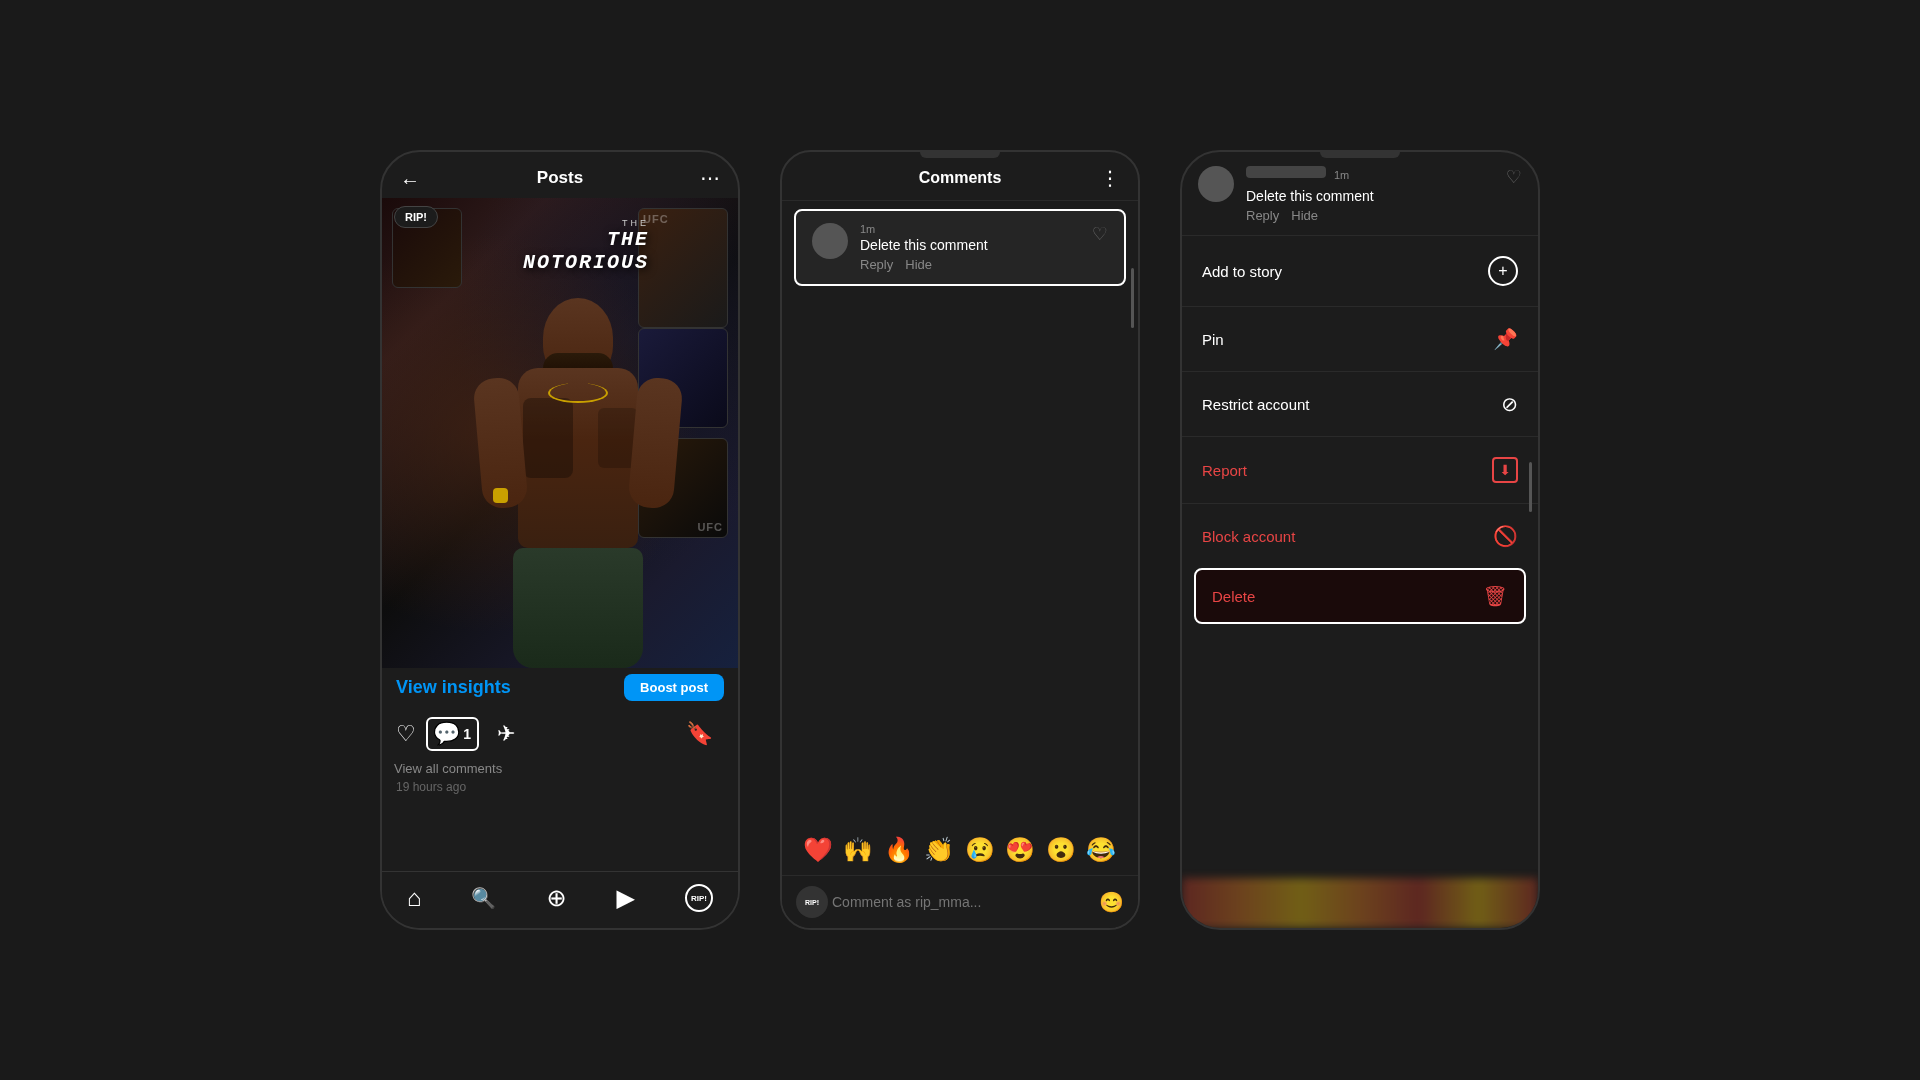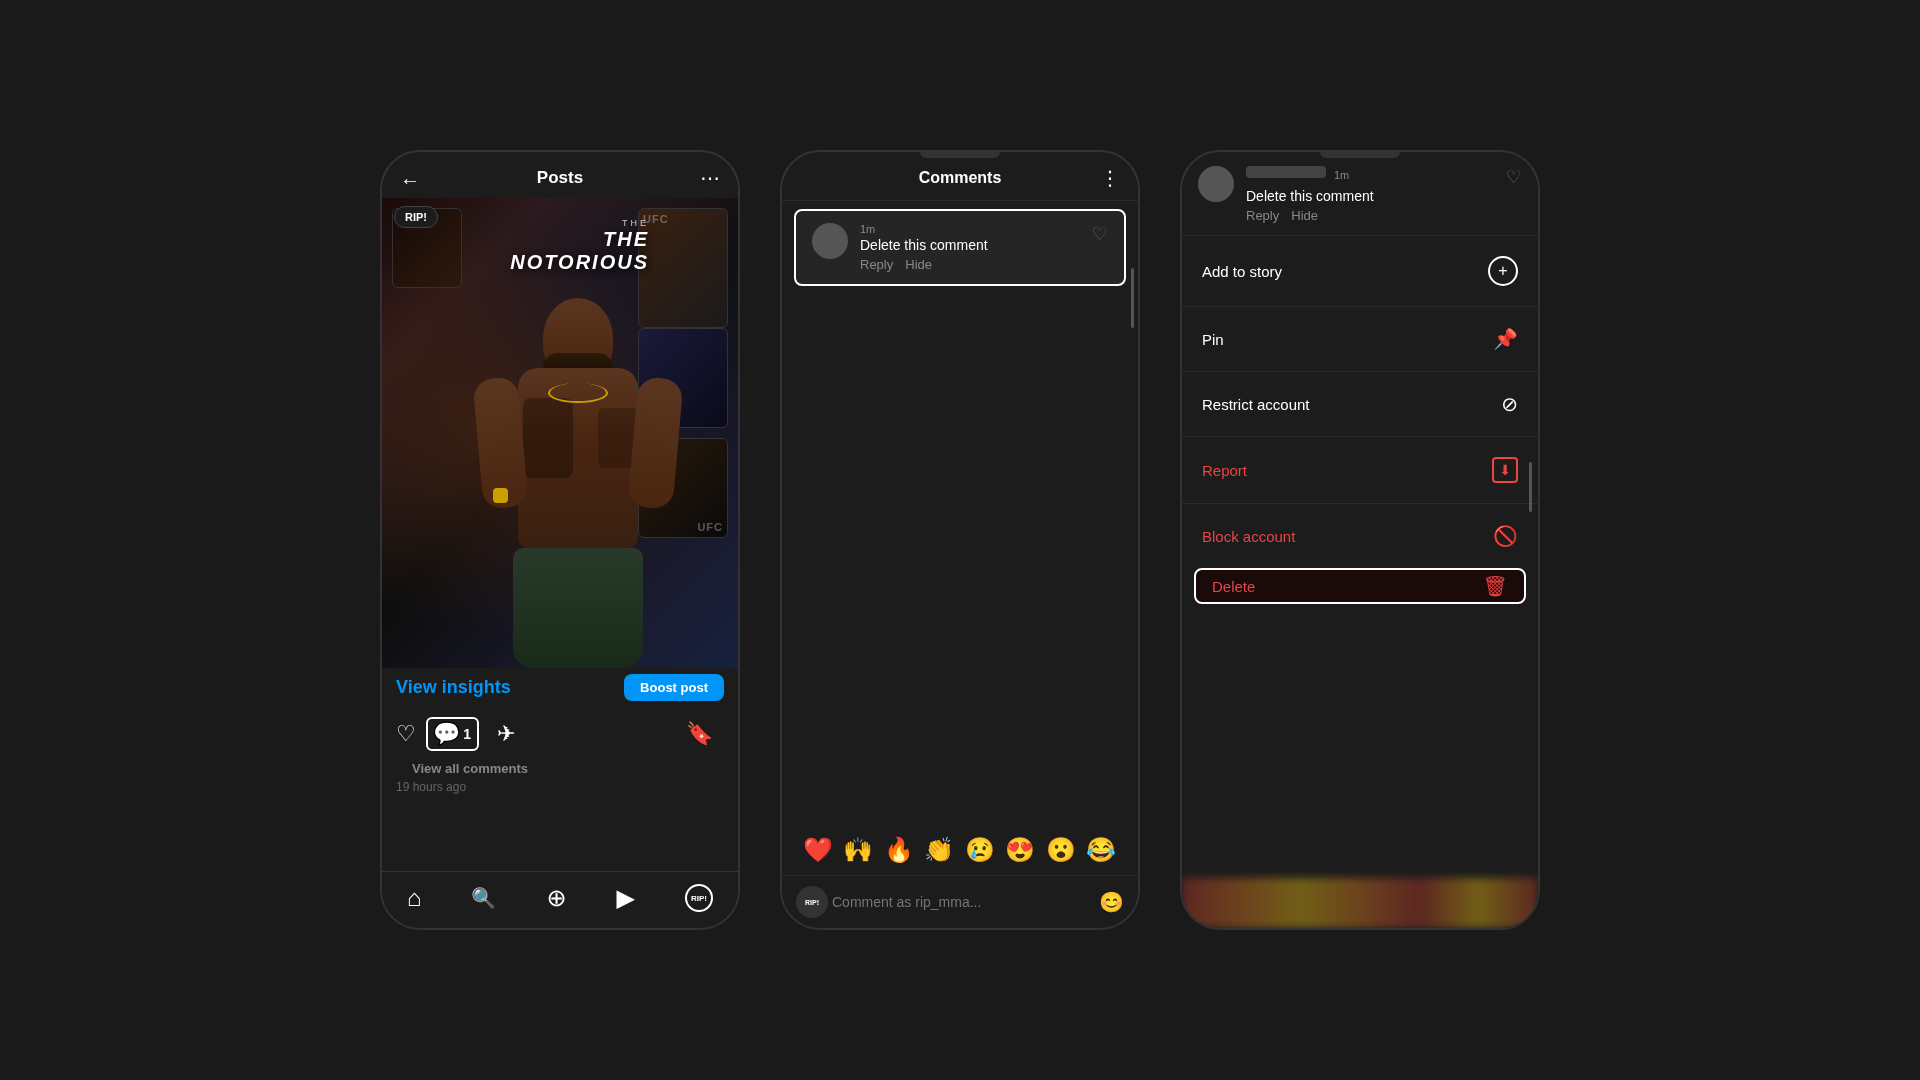--- a/index.html
+++ b/index.html
@@ -148,25 +148,24 @@
       color: #fff;
       border: none;
       border-radius: 8px;
       padding: 6px 16px;
       font-size: 13px;
       font-weight: 600;
       cursor: pointer;
     }
 
     .view-all-comments {
-      padding: 2px 30px;
+      padding: 2px 12px;
       color: #888;
       font-size: 13px;
       background: #1c1c1c;
-      font-weight: bold;
     }
 
     .time-ago {
       padding: 2px 14px 8px;
       color: #666;
       font-size: 12px;
       background: #1c1c1c;
     }
 
     
@@ -445,21 +444,21 @@
       <div class="collage-item" style="top:130px;right:10px;width:90px;height:100px;border-radius:6px;background:linear-gradient(135deg,#1a1a3a,#0a0a1a);">
       </div>
       <div class="collage-item" style="top:240px;right:10px;width:90px;height:100px;border-radius:6px;background:linear-gradient(135deg,#2a1a0a,#0a0a0a);">
         <div class="ufc-text" style="bottom:4px;right:4px;">UFC</div>
       </div>
       <div class="collage-item" style="top:10px;left:10px;width:70px;height:80px;border-radius:6px;background:linear-gradient(135deg,#1a0a0a,#2a1a0a);">
       </div>
 
       <div style="position:absolute;top:20px;left:50%;transform:translateX(-50%);z-index:6;text-align:right;">
         <div style="font-size:9px;color:#ccc;letter-spacing:3px;text-transform:uppercase;">THE</div>
-        <div style="font-size:20px;color:#fff;font-weight:900;letter-spacing:2px;text-transform:uppercase;font-style:italic;text-shadow:2px 2px 8px #000;">THE NOTORIOUS</div>
+        <div style="font-size:20px;color:#fff;font-weight:900;letter-spacing:2px;text-transform:uppercase;font-style:italic;text-shadow:2px 2px 8px #000;font-family:Liberation Mono, monospace;">THE NOTORIOUS</div>
       </div>
 
       <div style="position:absolute;bottom:0;left:50%;transform:translateX(-40%);width:180px;height:380px;z-index:2;">
 
         <div style="position:absolute;top:10px;left:55px;width:70px;height:80px;background:linear-gradient(180deg,#5a3520,#4a2510);border-radius:50% 50% 40% 40%;"></div>
 
         <div style="position:absolute;top:65px;left:55px;width:70px;height:30px;background:linear-gradient(180deg,#2a1a0a,#1a0a00);border-radius:20px;"></div>
 
         <div style="position:absolute;top:80px;left:30px;width:120px;height:180px;background:linear-gradient(180deg,#5a3520,#4a2510 40%,#3a2010);border-radius:20px 20px 10px 10px;"></div>
 
@@ -508,21 +507,21 @@
 
   <div class="bottom-nav">
     <span class="nav-icon">⌂</span>
     <span class="nav-icon" style="font-size:20px;">🔍</span>
     <span class="nav-icon">⊕</span>
     <span class="nav-icon">▶</span>
     <span class="nav-icon profile-badge">RIP!</span>
   </div>
 </div>
 
-<div class="phone" style="background:#1c1c1c;position:relative;">
+<div class="phone" style="background:#1c1c1c;position:relative;border-radius:31px;">
 
   <div style="position:absolute;top:0;left:50%;transform:translateX(-50%);width:80px;height:6px;background:#333;border-radius:0 0 8px 8px;z-index:10;"></div>
 
   <div class="phone2-header">
     <span style="width:20px;"></span>
     <span class="title">Comments</span>
     <span style="font-size:20px;color:#fff;cursor:pointer;">⋮</span>
   </div>
 
   <div class="comment-item">
@@ -608,21 +607,21 @@
     <span class="menu-item-icon red" style="width:26px;height:26px;border:2px solid #e84545;border-radius:4px;display:flex;align-items:center;justify-content:center;font-size:14px;">⬇</span>
   </div>
 
   <div class="phone3-divider"></div>
 
   <div class="menu-item">
     <span class="menu-item-label red">Block account</span>
     <span class="menu-item-icon red">🚫</span>
   </div>
 
-  <div style="margin:4px 12px;background:#1a0a0a;border:2px solid #fff;border-radius:8px;display:flex;align-items:center;justify-content:space-between;padding:4px 16px;cursor:pointer;">
+  <div style="margin:4px 12px;background:#1a0a0a;border:2px solid #fff;border-radius:8px;display:flex;align-items:center;justify-content:space-between;padding:14px 16px;cursor:pointer;">
     <span style="font-size:15px;color:#e84545;">Delete</span>
     <span style="font-size:20px;color:#e84545;">🗑</span>
   </div>
 
   <div class="scroll-indicator-v"></div>
 
   <div style="position:absolute;bottom:0;left:0;right:0;height:50px;background:linear-gradient(90deg,#c0392b,#e67e22,#f1c40f,#e67e22,#c0392b,#f1c40f,#c0392b);opacity:0.4;filter:blur(4px);"></div>
 </div>
 
 </body></html>

